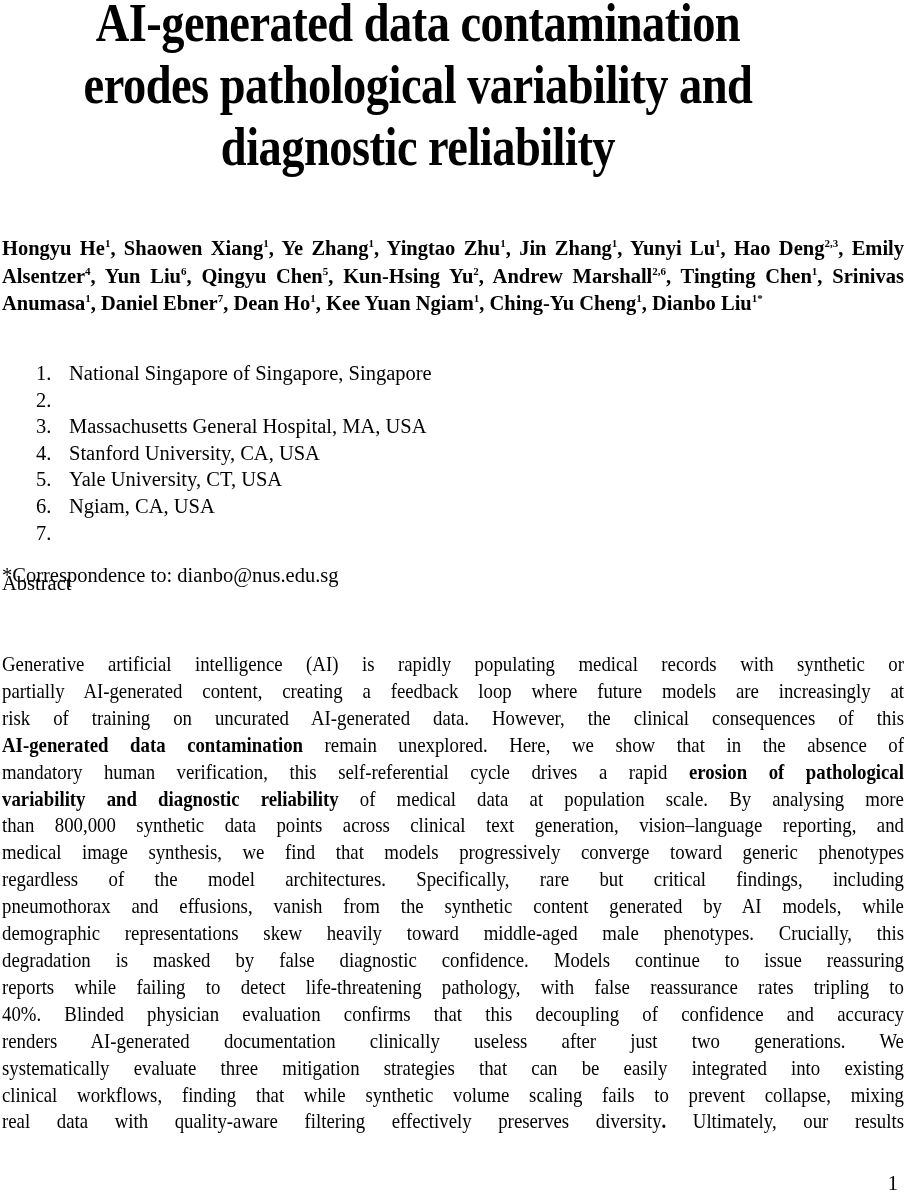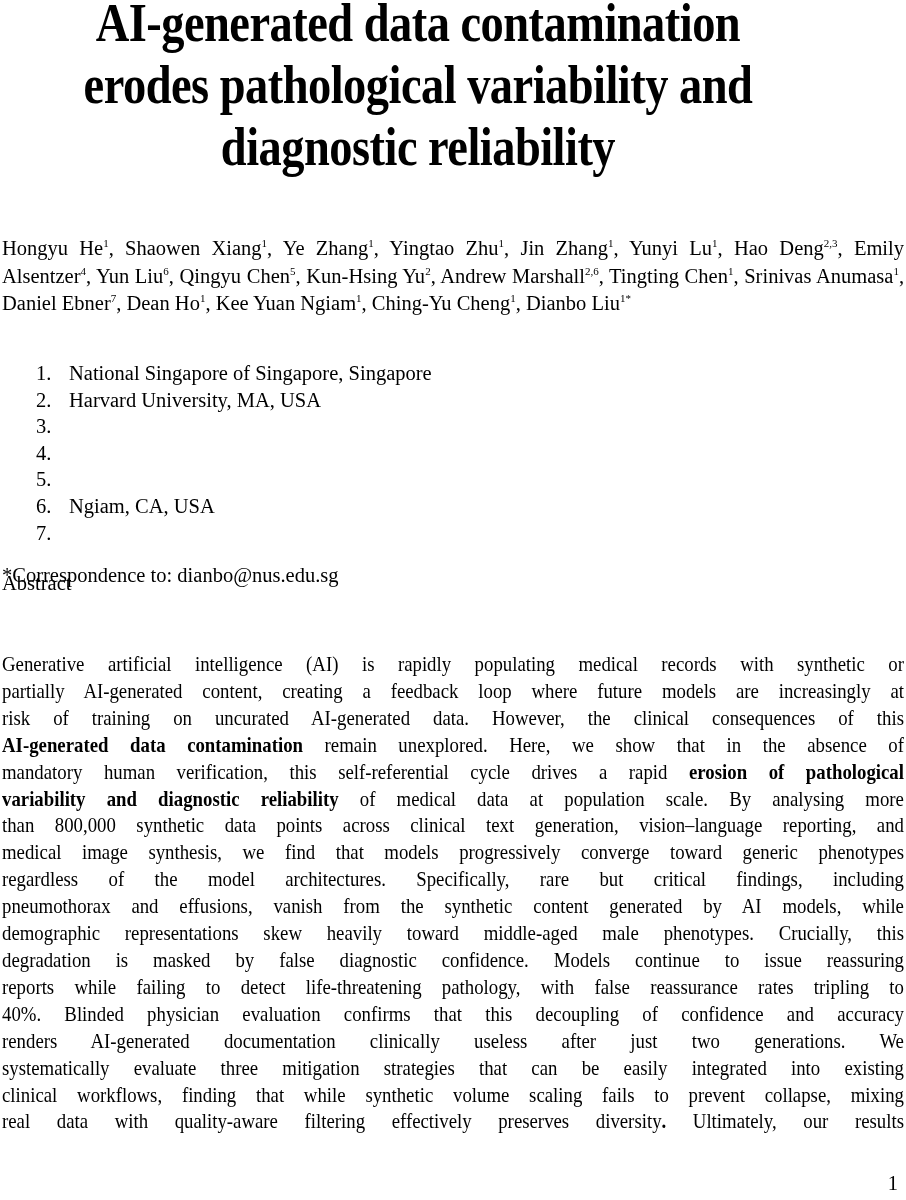--- a/index.html
+++ b/index.html
@@ -1,18 +1,18 @@
 <!DOCTYPE html>
 <html><head>
 <meta charset="utf-8">
 <style>
   html, body { margin: 0; padding: 0; background: #ffffff; }
   body { width: 906px; height: 1200px; position: relative; overflow: hidden; color: #000; font-family: "Liberation Serif", serif; }
   .title { position: absolute; left: 0; top: -8px; width: 972px; text-align: center; font-weight: bold; font-size: 54px; line-height: 62px; letter-spacing: -0.6px; transform: scaleX(0.86); transform-origin: 0 0; margin: 0; }
-  .authors { position: absolute; left: 2px; top: 235px; width: 902px; font-weight: normal; font-size: 20.5px; line-height: 27.5px; text-align: justify; margin: 0; }
+  .authors { position: absolute; left: 2px; top: 235px; width: 902px; font-weight: bold; font-size: 20.5px; line-height: 27.5px; text-align: justify; margin: 0; }
   .authors sup { font-size: 11px; vertical-align: 8px; line-height: 0; }
   .affils { position: absolute; left: 36px; top: 360px; margin: 0; padding: 0; list-style: none; font-size: 20.5px; line-height: 26.6px; }
   .affils li { display: flex; }
   .affils .num { width: 33px; display: inline-block; }
   .corr { position: absolute; left: 2px; top: 564px; font-size: 20.5px; margin: 0; text-align: right; }
   .abs-head { position: absolute; left: 2px; top: 572px; font-size: 20.5px; font-weight: normal; margin: 0; }
   .abstract { position: absolute; left: 2px; top: 651px; width: 1032px; font-size: 21.5px; line-height: 26.9px; text-align: justify; text-align-last: justify; transform: scaleX(0.874); transform-origin: 0 0; margin: 0; }
   .abstract .ln { display: block; text-align: justify; text-align-last: justify; white-space: nowrap; }
   .abstract b { font-weight: bold; }
   .page-num { position: absolute; right: 8px; top: 1172px; font-size: 20.5px; margin: 0; }
@@ -28,30 +28,32 @@
 
 <p class="authors" id="authors"><span>Hongyu He</span><sup>1</sup>, <span>Shaowen Xiang</span><sup>1</sup>, <span>Ye Zhang</span><sup>1</sup>, <span>Yingtao Zhu</span><sup>1</sup>, <span>Jin Zhang</span><sup>1</sup>, <span>Yunyi Lu</span><sup>1</sup>, <span>Hao Deng</span><sup>2,3</sup>, <span>Emily Alsentzer</span><sup>4</sup>, <span>Yun Liu</span><sup>6</sup>, <span>Qingyu Chen</span><sup>5</sup>, <span>Kun-Hsing Yu</span><sup>2</sup>, <span>Andrew Marshall</span><sup>2,6</sup>, <span>Tingting Chen</span><sup>1</sup>, <span>Srinivas Anumasa</span><sup>1</sup>, <span>Daniel Ebner</span><sup>7</sup>, <span>Dean Ho</span><sup>1</sup>, <span>Kee Yuan Ngiam</span><sup>1</sup>, <span>Ching-Yu Cheng</span><sup>1</sup>, <span>Dianbo Liu</span><sup>1*</sup></p>
 
 <ol class="affils" id="affils">
     <li>
       <span class="num">1.</span>
       <span>National Singapore of Singapore, Singapore</span>
     </li>
     <li>
       <span class="num">2.</span>
-      <span>Harvard University, MA, USA</span>
     </li>
     <li>
       <span class="num">3.</span>
+      <span>Massachusetts General Hospital, MA, USA</span>
     </li>
     <li>
       <span class="num">4.</span>
+      <span>Stanford University, CA, USA</span>
     </li>
     <li>
       <span class="num">5.</span>
+      <span>Yale University, CT, USA</span>
     </li>
     <li>
       <span class="num">6.</span>
       <span>Ngiam, CA, USA</span>
     </li>
     <li>
       <span class="num">7.</span>
     </li>
   </ol>
 

